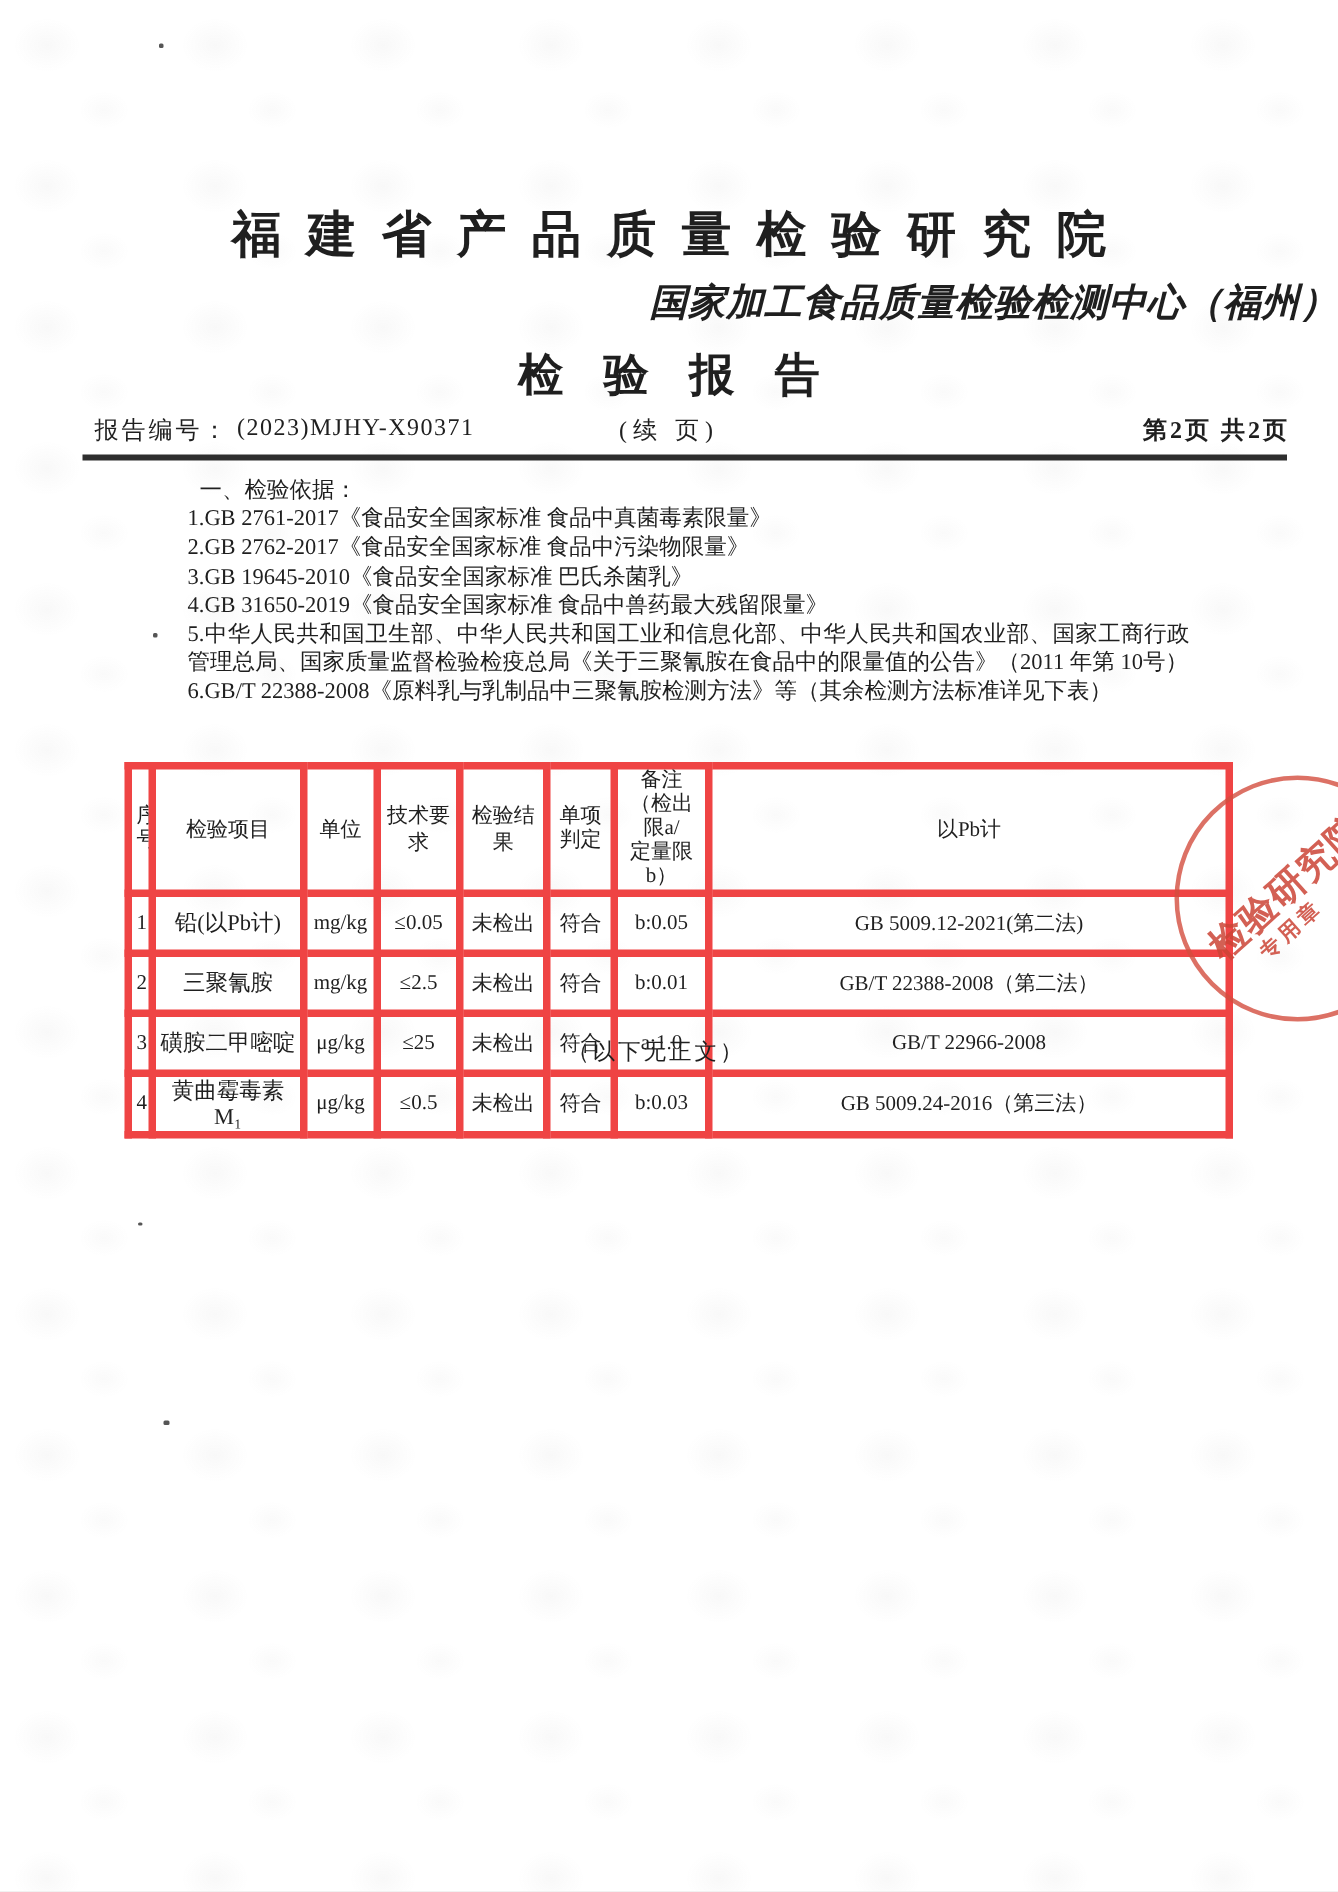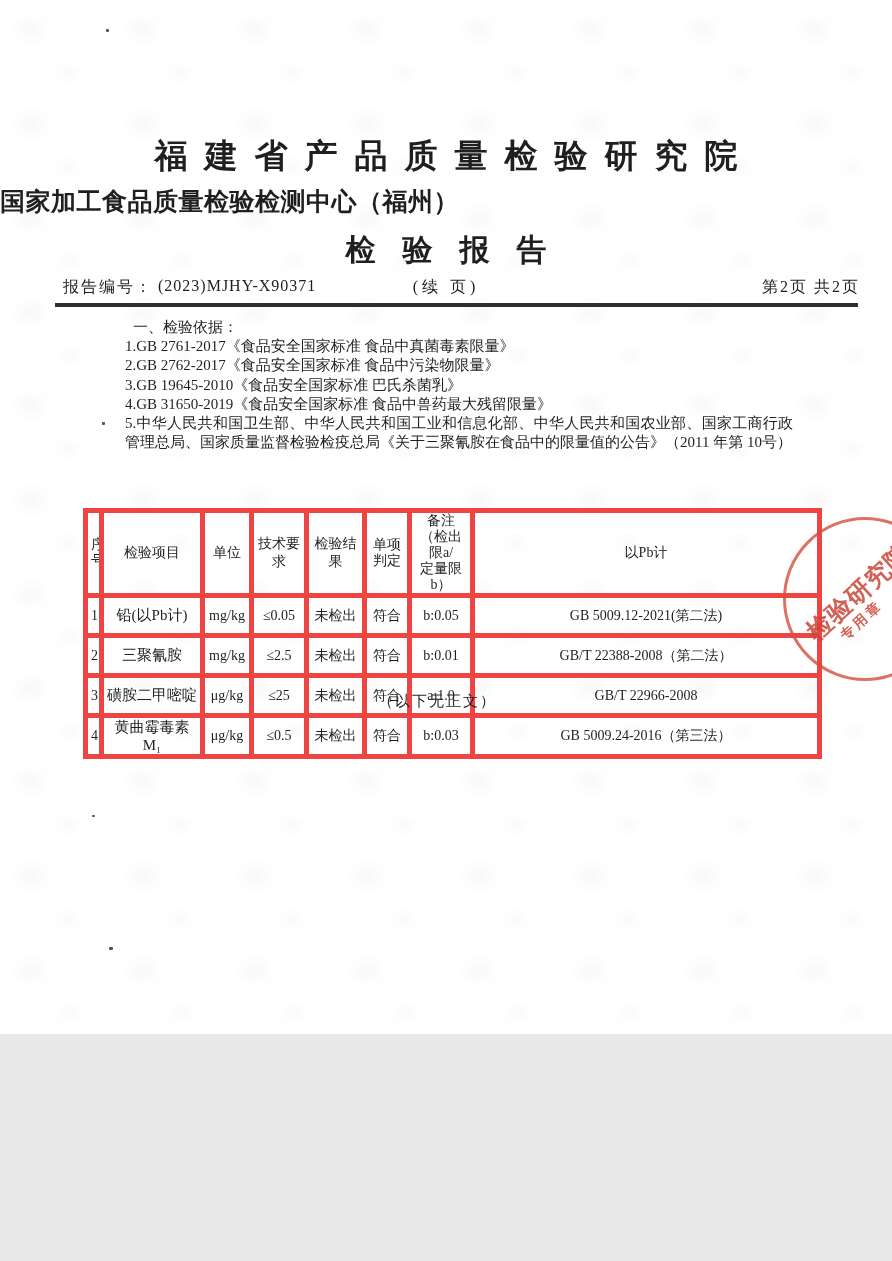--- a/index.html
+++ b/index.html
@@ -1,18 +1,18 @@
 <!DOCTYPE html>
 <html lang="zh"><head>
 <meta charset="utf-8">
 <style>
   html,body { margin:0; padding:0; background:#e8e8e8; }
   .page {
     position:relative;
-    width:892px; height:1034px;
+    width:892px; height:1261px;
     margin:0 auto;
     background:#ffffff;
     overflow:hidden;
     font-family:"Liberation Serif","DejaVu Serif",serif;
     color:#1f1f1f;
   }
   
   .watermark-layer {
     position:absolute; inset:0;
     background-image:
@@ -23,36 +23,36 @@
   }
   .speck { position:absolute; background:#555; border-radius:1px; }
 
   .org-title {
     position:absolute; top:134px; left:0; width:100%;
     text-align:center; font-size:33px; font-weight:bold;
     letter-spacing:17px; text-indent:17px; white-space:nowrap;
   }
   .center-title {
     position:absolute; top:185px; left:0; width:100%;
-    text-align:left; font-size:25px; font-weight:bold;
-    letter-spacing:0.5px; white-space:nowrap;
+    text-align:right; font-size:25px; font-weight:bold;
+    letter-spacing:0.5px; white-space:nowrap;font-style:italic;
   }
   .report-title {
     position:absolute; top:230px; left:0; width:100%;
     text-align:center; font-size:30px; font-weight:bold;
     letter-spacing:27px; text-indent:27px; white-space:nowrap;
   }
   .report-meta {
     position:absolute; top:277px; left:0; width:100%;
     height:22px; font-size:16px;
   }
   .report-no-label { position:absolute; left:63px; letter-spacing:2px; }
   .report-no-value { position:absolute; left:158px; letter-spacing:1px; }
   .continuation    { position:absolute; left:50%; transform:translateX(-50%); letter-spacing:4px; }
-  .page-info       { position:absolute; right:32px; letter-spacing:2px; }
+  .page-info       { position:absolute; right:32px; letter-spacing:2px;font-weight:bold; }
 
   .rule {
     position:absolute; top:303px; left:55px; width:803px; height:3.5px;
     background:#2e2e2e;
   }
 
   .body-text {
     position:absolute; top:318px; left:125px; width:668px;
     font-size:15px; line-height:19.2px;
     text-align:justify;
@@ -123,20 +123,21 @@
 
   <div class="rule"></div>
 
   <div class="body-text">
     <div class="sec-heading">一、检验依据：</div>
     <div class="basis-item">1.GB 2761-2017《食品安全国家标准 食品中真菌毒素限量》</div>
     <div class="basis-item">2.GB 2762-2017《食品安全国家标准 食品中污染物限量》</div>
     <div class="basis-item">3.GB 19645-2010《食品安全国家标准 巴氏杀菌乳》</div>
     <div class="basis-item">4.GB 31650-2019《食品安全国家标准 食品中兽药最大残留限量》</div>
     <div class="basis-item">5.中华人民共和国卫生部、中华人民共和国工业和信息化部、中华人民共和国农业部、国家工商行政管理总局、国家质量监督检验检疫总局《关于三聚氰胺在食品中的限量值的公告》（2011 年第 10号）</div>
+    <div class="basis-item">6.GB/T 22388-2008《原料乳与乳制品中三聚氰胺检测方法》等（其余检测方法标准详见下表）</div>
   </div>
 
   <table class="results">
     <colgroup>
       <col style="width:16px">
         <col style="width:101px">
         <col style="width:49px">
         <col style="width:55px">
       <col style="width:58px">
         <col style="width:45px">

